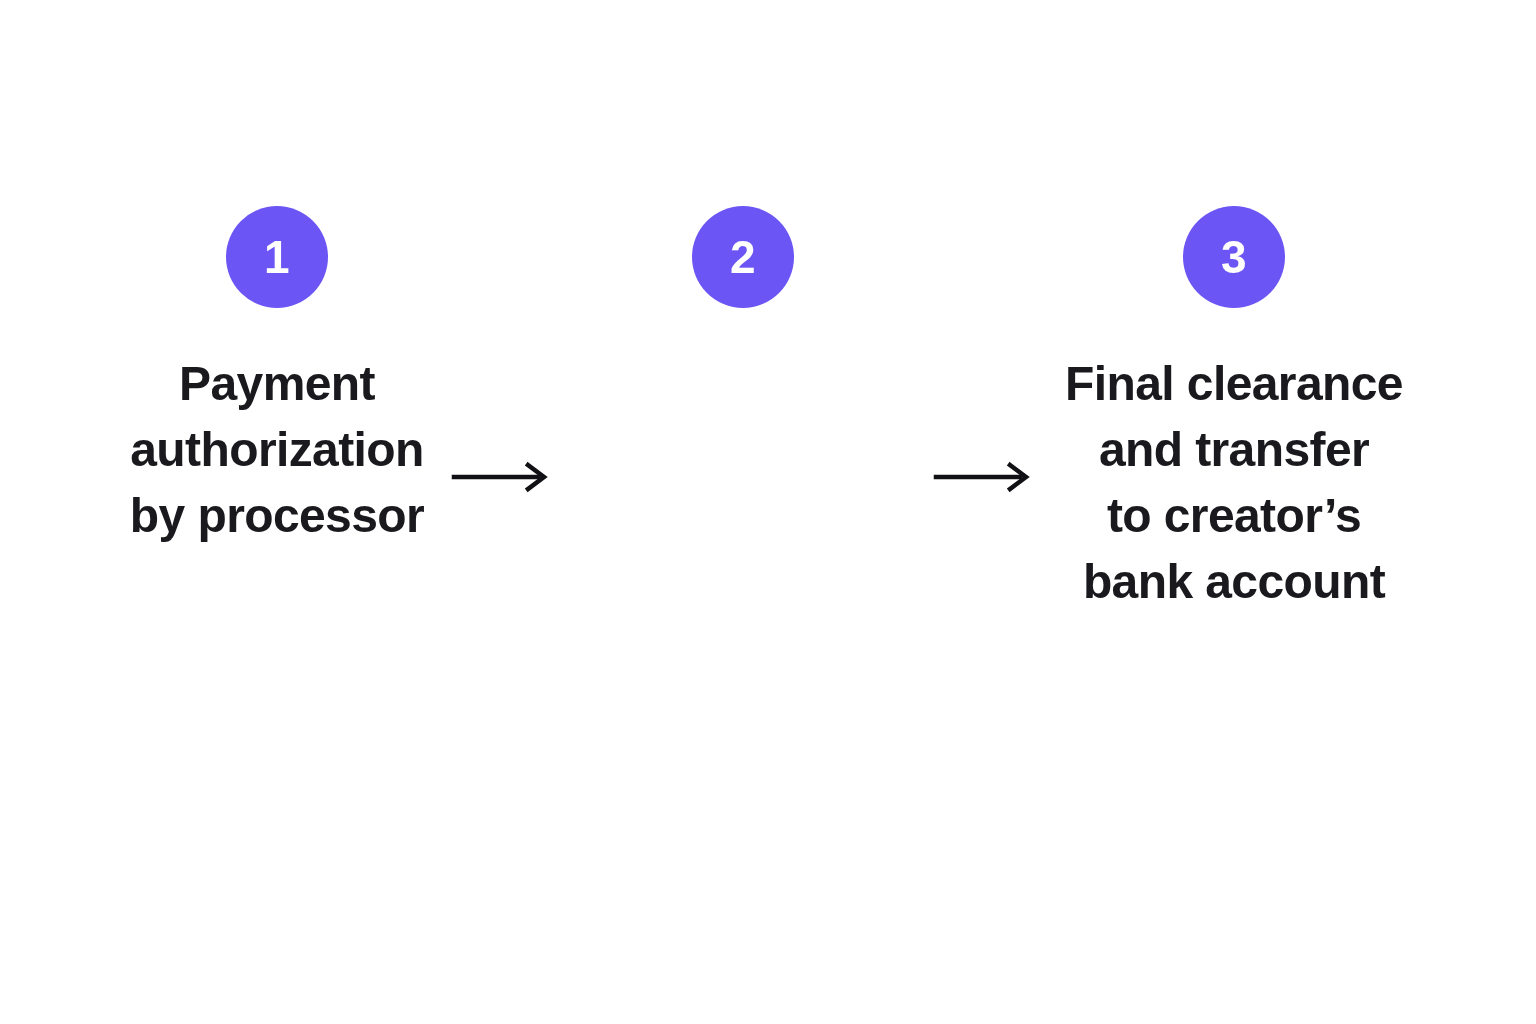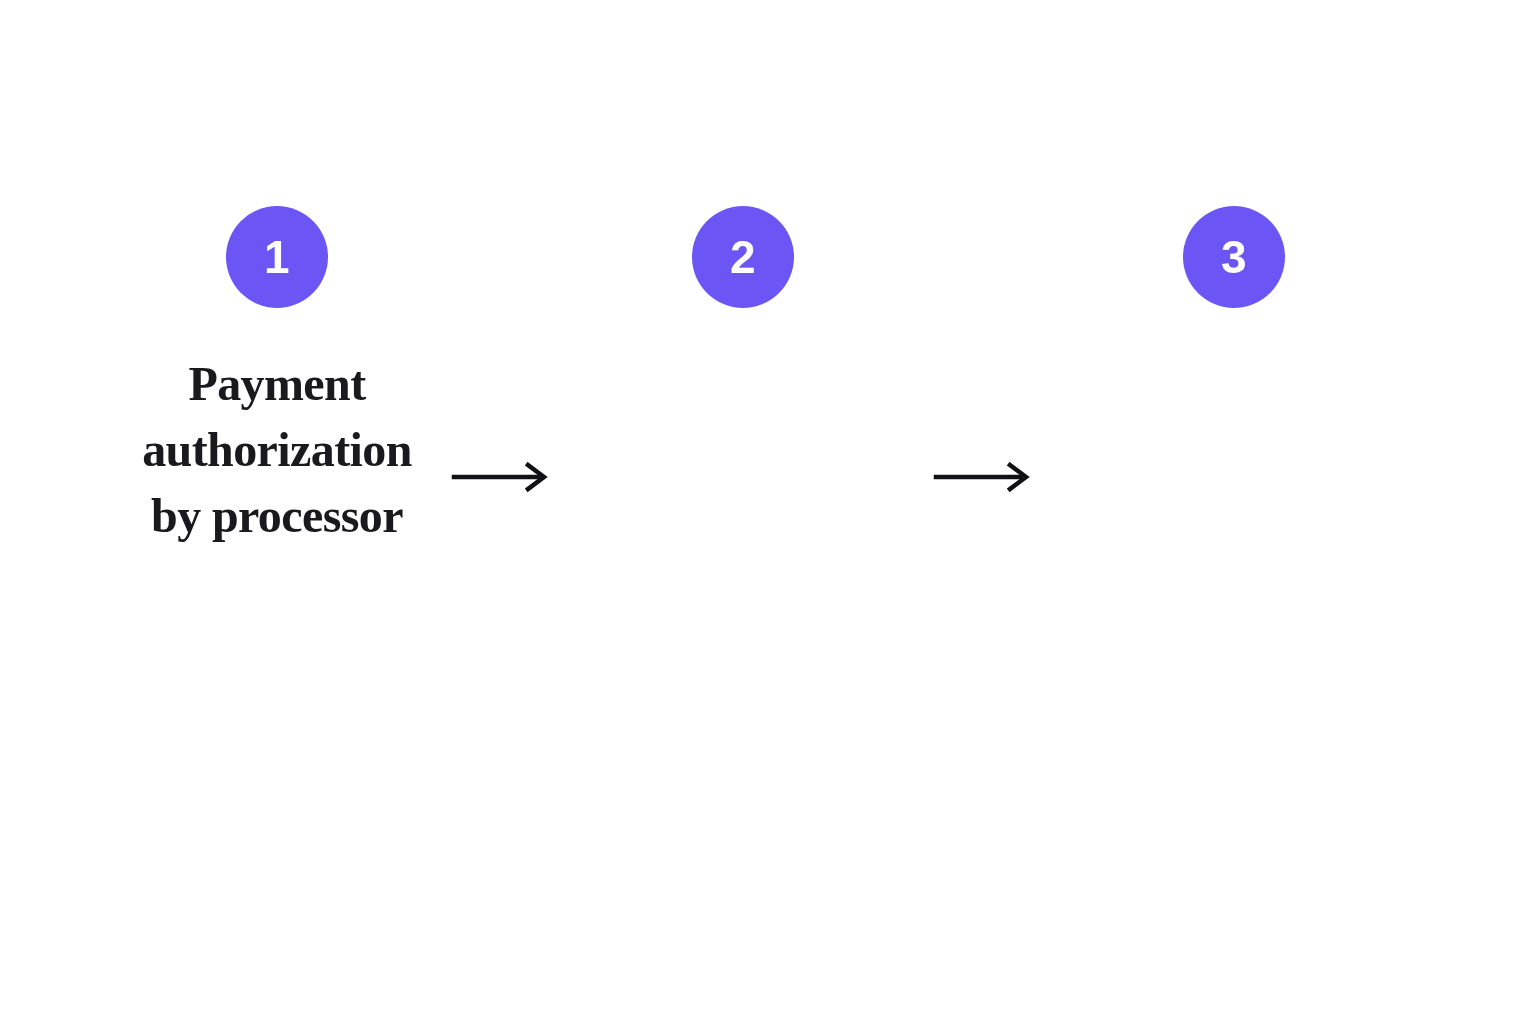--- a/index.html
+++ b/index.html
@@ -67,21 +67,21 @@
   }
 
   .step-label {
     color: #1a1a1e;
     font-size: 48px;
     font-weight: bold;
     line-height: 66px;
     text-align: center;
     letter-spacing: -0.6px;
     white-space: pre-line;
-    font-family: Liberation Serif, serif;
+    font-family: Liberation Sans, sans-serif;
   }
 
   
   .connector {
     flex: 0 0 auto;
     width: 110px;
     display: flex;
     align-items: flex-start;
     justify-content: center;
     padding-top: 256px;
@@ -127,16 +127,20 @@
       <svg class="arrow-svg" viewBox="0 0 96 30">
         <line x1="0" y1="15" x2="84" y2="15" stroke="#111115" stroke-width="4.5" stroke-linecap="square"></line>
         <polyline points="74,3 90,15 74,27" fill="none" stroke="#111115" stroke-width="4.5" stroke-linecap="square" stroke-linejoin="miter"></polyline>
       </svg>
     </div>
 
     <div class="step step-3">
       <div class="badge">
         <span class="badge-number">3</span>
       </div>
+      <div class="step-label">Final clearance
+and transfer
+to creator’s
+bank account</div>
     </div>
 
   </div>
 </div>
 
 </body></html>

